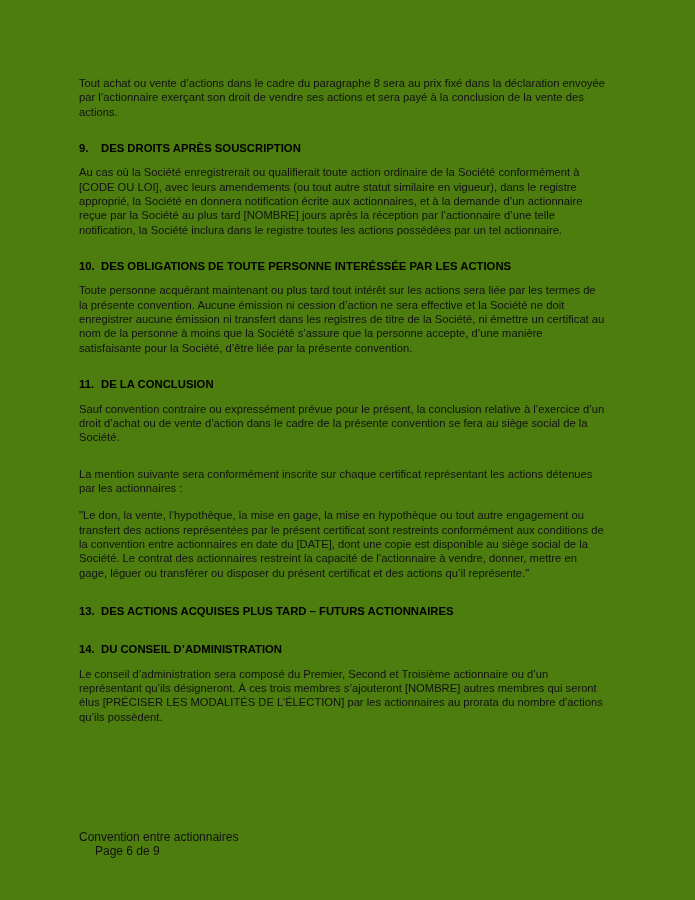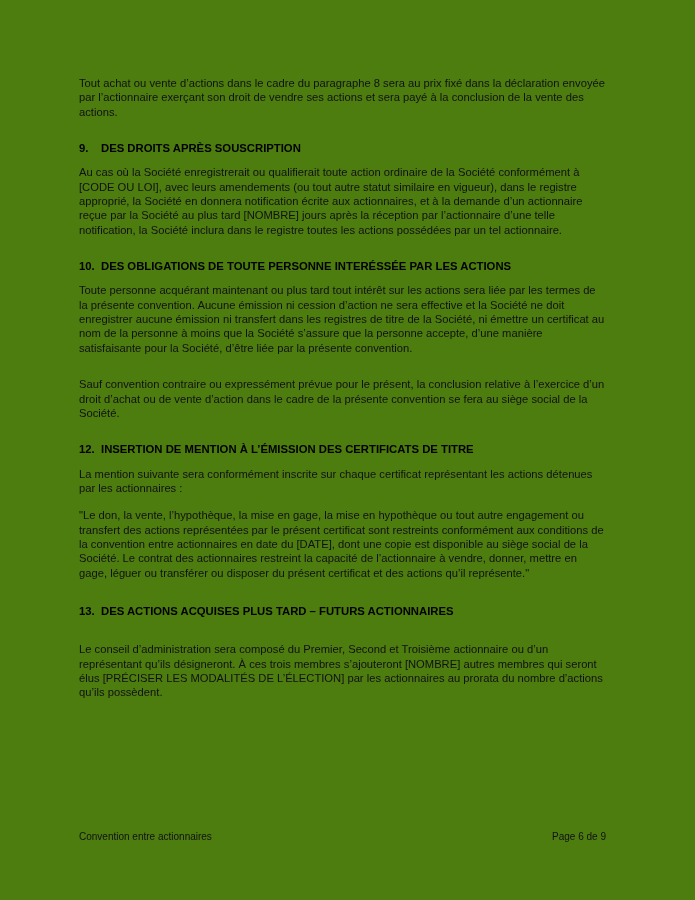--- a/index.html
+++ b/index.html
@@ -63,23 +63,24 @@
   }
   .spacer-s13 { margin-top: 24px; }
   .footer {
     position: absolute;
     left: 79px;
     top: 830px;
     width: 527px;
     display: flex;
     justify-content: space-between;
     align-items: baseline;
-    font-size: 10px;
+    font-size: 12px;
     line-height: 14px;
     color: #111111;
+    flex-direction: column;
   }
   .footer-left { text-align: left; }
   .footer-right { text-align: right; padding-left: 16px; }
 </style>
 </head>
 <body>
 
 <div class="page">
 
   <div class="content">
@@ -96,40 +97,44 @@
 
     <div class="section">
       <h2 class="section-heading">
         <span class="section-number">10.</span>
         <span class="section-title">DES OBLIGATIONS DE TOUTE PERSONNE INTERÉSSÉE PAR LES ACTIONS</span>
       </h2>
       <p class="para">Toute personne acquérant maintenant ou plus tard tout intérêt sur les actions sera liée par les termes de la présente convention. Aucune émission ni cession d’action ne sera effective et la Société ne doit enregistrer aucune émission ni transfert dans les registres de titre de la Société, ni émettre un certificat au nom de la personne à moins que la Société s’assure que la personne accepte, d’une manière satisfaisante pour la Société, d’être liée par la présente convention.</p>
     </div>
 
     <div class="section">
+      <h2 class="section-heading">
+        <span class="section-number">11.</span>
+        <span class="section-title">DE LA CONCLUSION</span>
+      </h2>
       <p class="para">Sauf convention contraire ou expressément prévue pour le présent, la conclusion relative à l’exercice d’un droit d’achat ou de vente d’action dans le cadre de la présente convention se fera au siège social de la Société.</p>
     </div>
 
     <div class="section">
-      <h2 class="section-heading">
-        <span class="section-number">12.</span>
-        <span class="section-title">INSERTION DE MENTION À L’ÉMISSION DES CERTIFICATS DE TITRE</span>
-      </h2>
       <p class="para">La mention suivante sera conformément inscrite sur chaque certificat représentant les actions détenues par les actionnaires :</p>
       <p class="para quote-block">"Le don, la vente, l’hypothèque, la mise en gage, la mise en hypothèque ou tout autre engagement ou transfert des actions représentées par le présent certificat sont restreints conformément aux conditions de la convention entre actionnaires en date du [DATE], dont une copie est disponible au siège social de la Société. Le contrat des actionnaires restreint la capacité de l’actionnaire à vendre, donner, mettre en gage, léguer ou transférer ou disposer du présent certificat et des actions qu’il représente."</p>
     </div>
 
     <div class="section spacer-s13">
       <h2 class="section-heading">
         <span class="section-number">13.</span>
         <span class="section-title">DES ACTIONS ACQUISES PLUS TARD – FUTURS ACTIONNAIRES</span>
       </h2>
     </div>
 
     <div class="section spacer-s13">
+      <h2 class="section-heading">
+        <span class="section-number">14.</span>
+        <span class="section-title">DU CONSEIL D’ADMINISTRATION</span>
+      </h2>
       <p class="para">Le conseil d’administration sera composé du Premier, Second et Troisième actionnaire ou d’un représentant qu’ils désigneront. À ces trois membres s’ajouteront [NOMBRE] autres membres qui seront élus [PRÉCISER LES MODALITÉS DE L’ÉLECTION] par les actionnaires au prorata du nombre d’actions qu’ils possèdent.</p>
     </div>
 
   </div>
 
   <div class="footer">
     <span class="footer-left">Convention entre actionnaires</span>
     <span class="footer-right">Page 6 de 9</span>
   </div>
 

